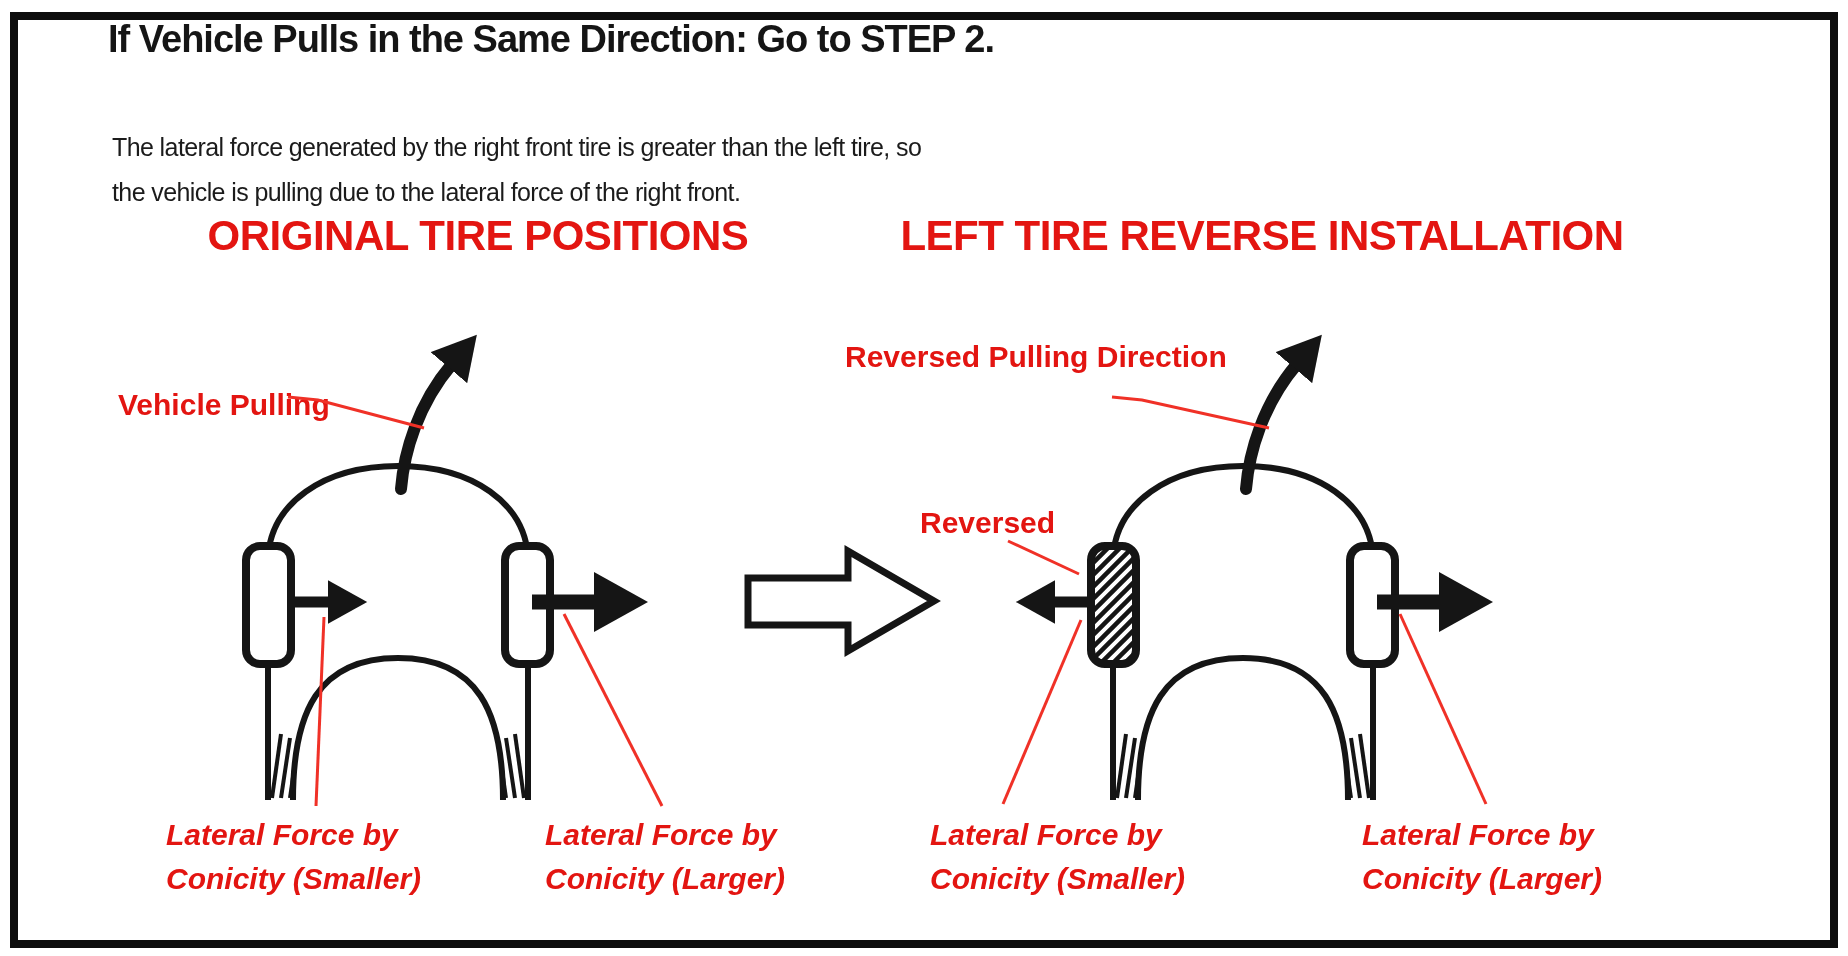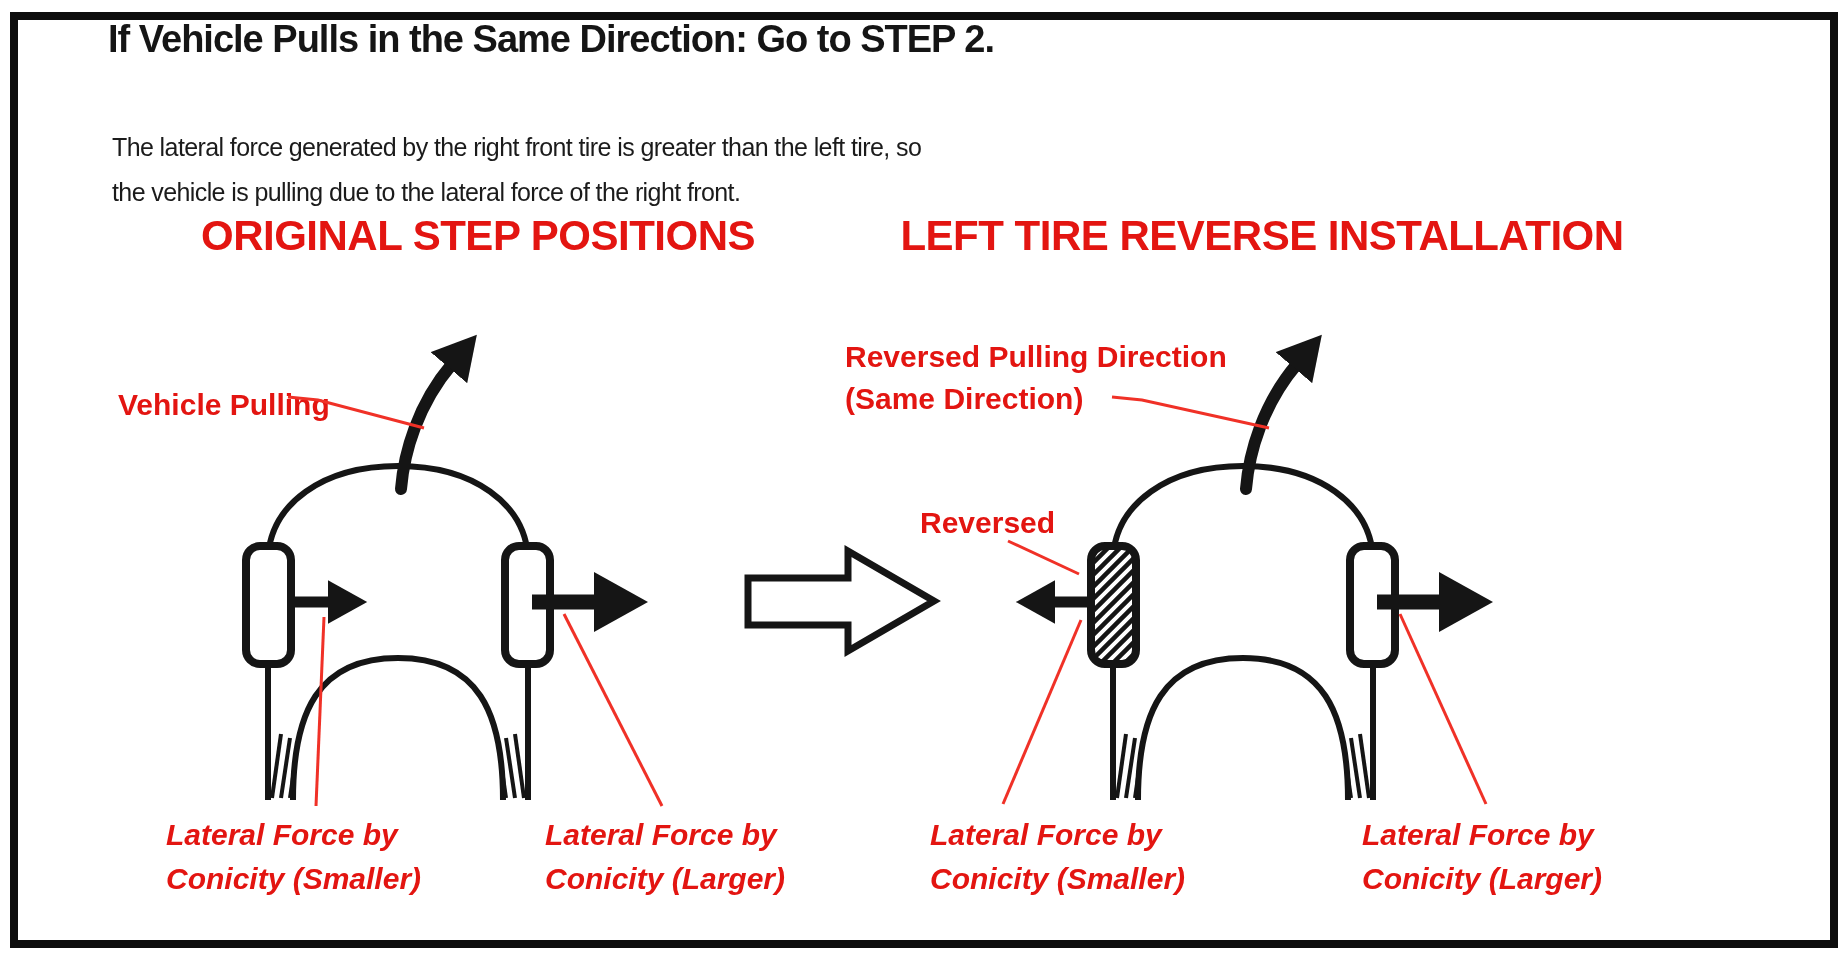--- a/index.html
+++ b/index.html
@@ -49,38 +49,37 @@
 <body>
 
 <div class="abs frame"></div>
 
 <div class="abs title">If Vehicle Pulls in the Same Direction: Go to STEP 2.</div>
 <div class="abs bodytext">
   <span>The lateral force generated by the right front tire is greater than the left tire, so</span>
   <span>the vehicle is pulling due to the lateral force of the right front.</span>
 </div>
 
-<div class="abs heading h-left">ORIGINAL STEP POSITIONS</div>
+<div class="abs heading h-left">ORIGINAL TIRE POSITIONS</div>
 <div class="abs heading h-right">LEFT TIRE REVERSE INSTALLATION</div>
 
 <div class="abs callout co-vp1">
   <span>Vehicle Pulling</span>
 </div>
 <div class="abs callout co-lf co-lf1">
   <span>Lateral Force by</span>
   <span>Conicity (Smaller)</span>
 </div>
 <div class="abs callout co-lf co-lf2">
   <span>Lateral Force by</span>
   <span>Conicity (Larger)</span>
 </div>
 
 <div class="abs callout co-vp2">
   <span>Reversed Pulling Direction</span>
-  <span>(Same Direction)</span>
 </div>
 <div class="abs callout co-rev">Reversed</div>
 <div class="abs callout co-lf co-lf3">
   <span>Lateral Force by</span>
   <span>Conicity (Smaller)</span>
 </div>
 <div class="abs callout co-lf co-lf4">
   <span>Lateral Force by</span>
   <span>Conicity (Larger)</span>
 </div>

